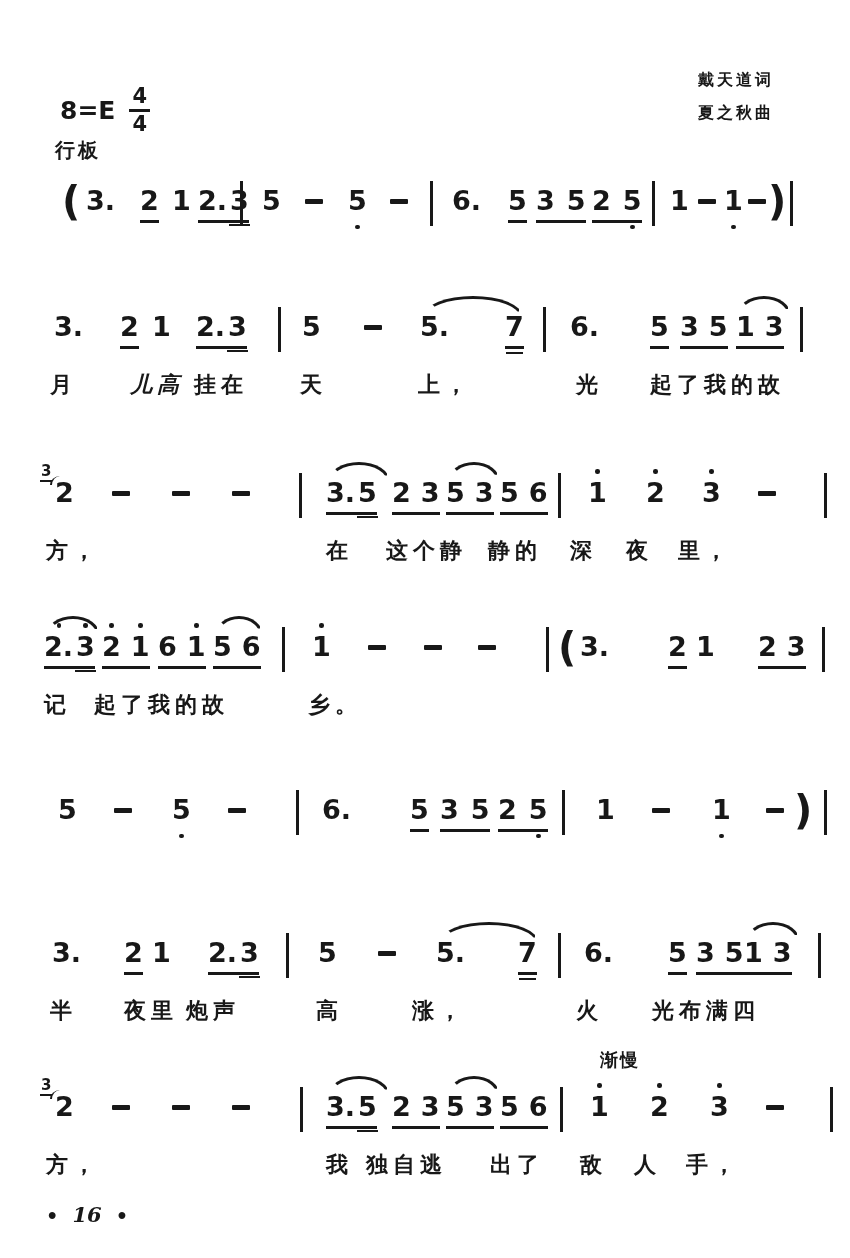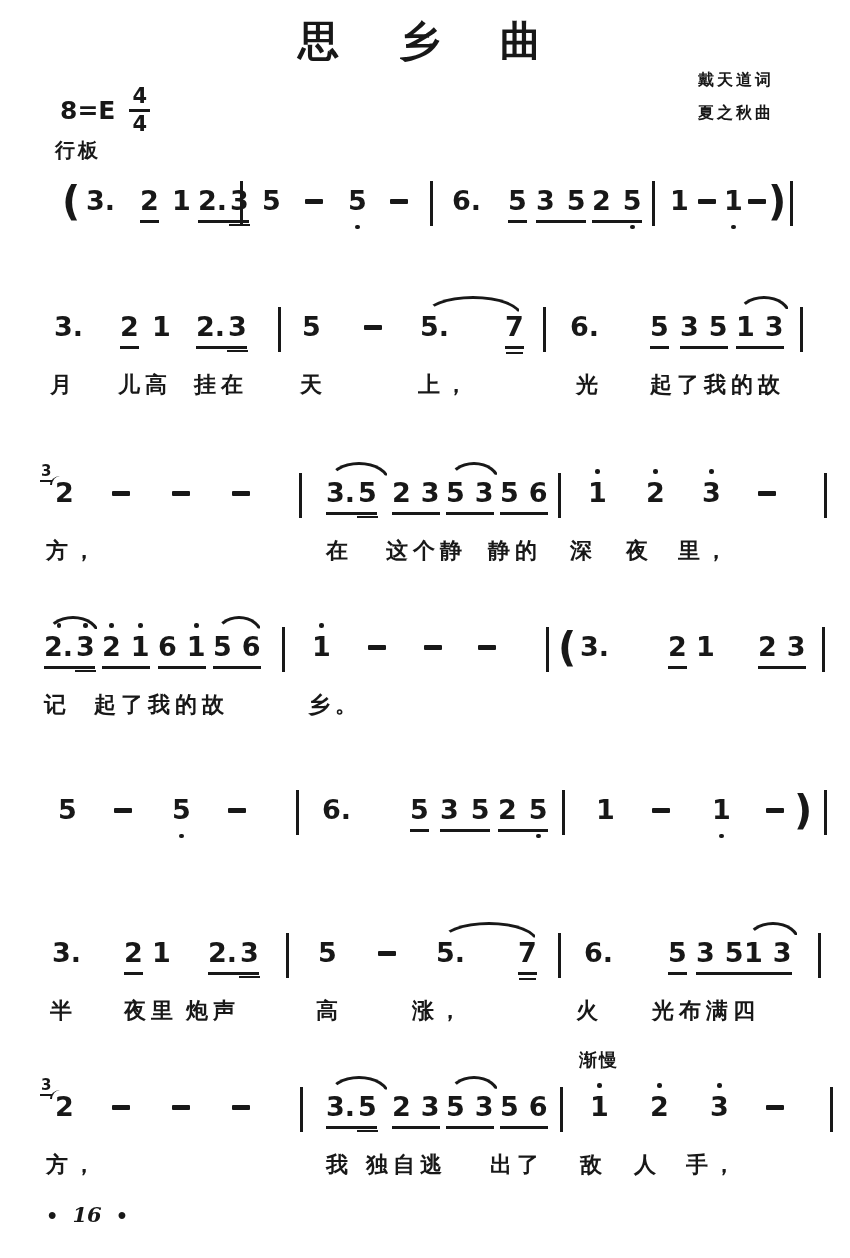--- a/index.html
+++ b/index.html
@@ -53,21 +53,20 @@
            border-right-color:transparent;border-radius:50%;margin:0 4px 0 8px;position:relative;}
   .wm-logo::after{content:"";position:absolute;left:2px;top:2px;width:7px;height:2px;
            background:#d0452b;box-shadow:0 3px 0 #d0452b;}
   .wm-site{font-size:17px;font-weight:700;letter-spacing:1px;color:#9c4a2e;font-style:italic;}
 </style>
 </head>
 <body>
 
 <div class="sheet">
 
-  <div class="title">思乡曲</div>
 
   <div class="credit c1">戴天道词</div>
   <div class="credit c2">夏之秋曲</div>
 
   <div class="keysig">
     <span>8=E</span>
     <span class="meter">
       <span class="m-top">4</span>
       <span class="m-bot">4</span>
     </span>
@@ -114,21 +113,21 @@
         <span class="note u2" style="left: 505px;"><span class="part">7</span></span>
         <i class="barline" style="left: 543px;"></i>
         <span class="note" style="left: 570px;"><span class="part">6.</span></span>
         <span class="note u1" style="left: 650px;"><span class="part">5</span></span>
         <span class="note u1" style="left: 680px;"><span class="part">3</span><span class="part" style="margin-left: 10px;">5</span></span>
         <span class="note u1" style="left: 736px;"><span class="part">1</span><span class="part" style="margin-left: 10px;">3</span></span>
         <i class="barline" style="left: 800px;"></i>
       </div>
       <div class="lyric-row" style="top: 370px;">
         <span class="lyric" style="left: 50px;">月</span>
-        <span class="lyric" style="left: 118px;">儿高</span>
+        <span class="lyric" style="left: 130px; font-style: italic;">儿高</span>
         <span class="lyric" style="left: 194px;">挂在</span>
         <span class="lyric" style="left: 300px;">天</span>
         <span class="lyric" style="left: 418px;">上，</span>
         <span class="lyric" style="left: 576px;">光</span>
         <span class="lyric" style="left: 650px;">起了我的故</span>
       </div>
       <div class="music-line" style="top: 478px;">
         <i class="slur" style="left: 328px; width: 56px;"></i>
         <i class="slur" style="left: 448px; width: 46px;"></i>
         <span class="grace" style="left: 40px;">3</span>
@@ -224,21 +223,21 @@
         <span class="lyric" style="left: 124px;">夜里</span>
         <span class="lyric" style="left: 186px;">炮声</span>
         <span class="lyric" style="left: 316px;">高</span>
         <span class="lyric" style="left: 412px;">涨，</span>
         <span class="lyric" style="left: 576px;">火</span>
         <span class="lyric" style="left: 652px;">光布满四</span>
       </div>
       <div class="music-line" style="top: 1092px;">
         <i class="slur" style="left: 328px; width: 56px;"></i>
         <i class="slur" style="left: 448px; width: 46px;"></i>
-        <span class="tempo-mark" style="left: 579px; top: -44px;">渐慢</span>
+        <span class="tempo-mark" style="left: 600px; top: -44px;">渐慢</span>
         <span class="grace" style="left: 40px;">3</span>
         <span class="note" style="left: 55px;"><span class="part">2</span></span>
         <i class="dash" style="left: 112px;"></i>
         <i class="dash" style="left: 172px;"></i>
         <i class="dash" style="left: 232px;"></i>
         <i class="barline" style="left: 300px;"></i>
         <span class="note u1" style="left: 326px;"><span class="part">3.</span><span class="part pu" style="margin-left: 3px;">5</span></span>
         <span class="note u1" style="left: 392px;"><span class="part">2</span><span class="part" style="margin-left: 10px;">3</span></span>
         <span class="note u1" style="left: 446px;"><span class="part">5</span><span class="part" style="margin-left: 10px;">3</span></span>
         <span class="note u1" style="left: 500px;"><span class="part">5</span><span class="part" style="margin-left: 10px;">6</span></span>

